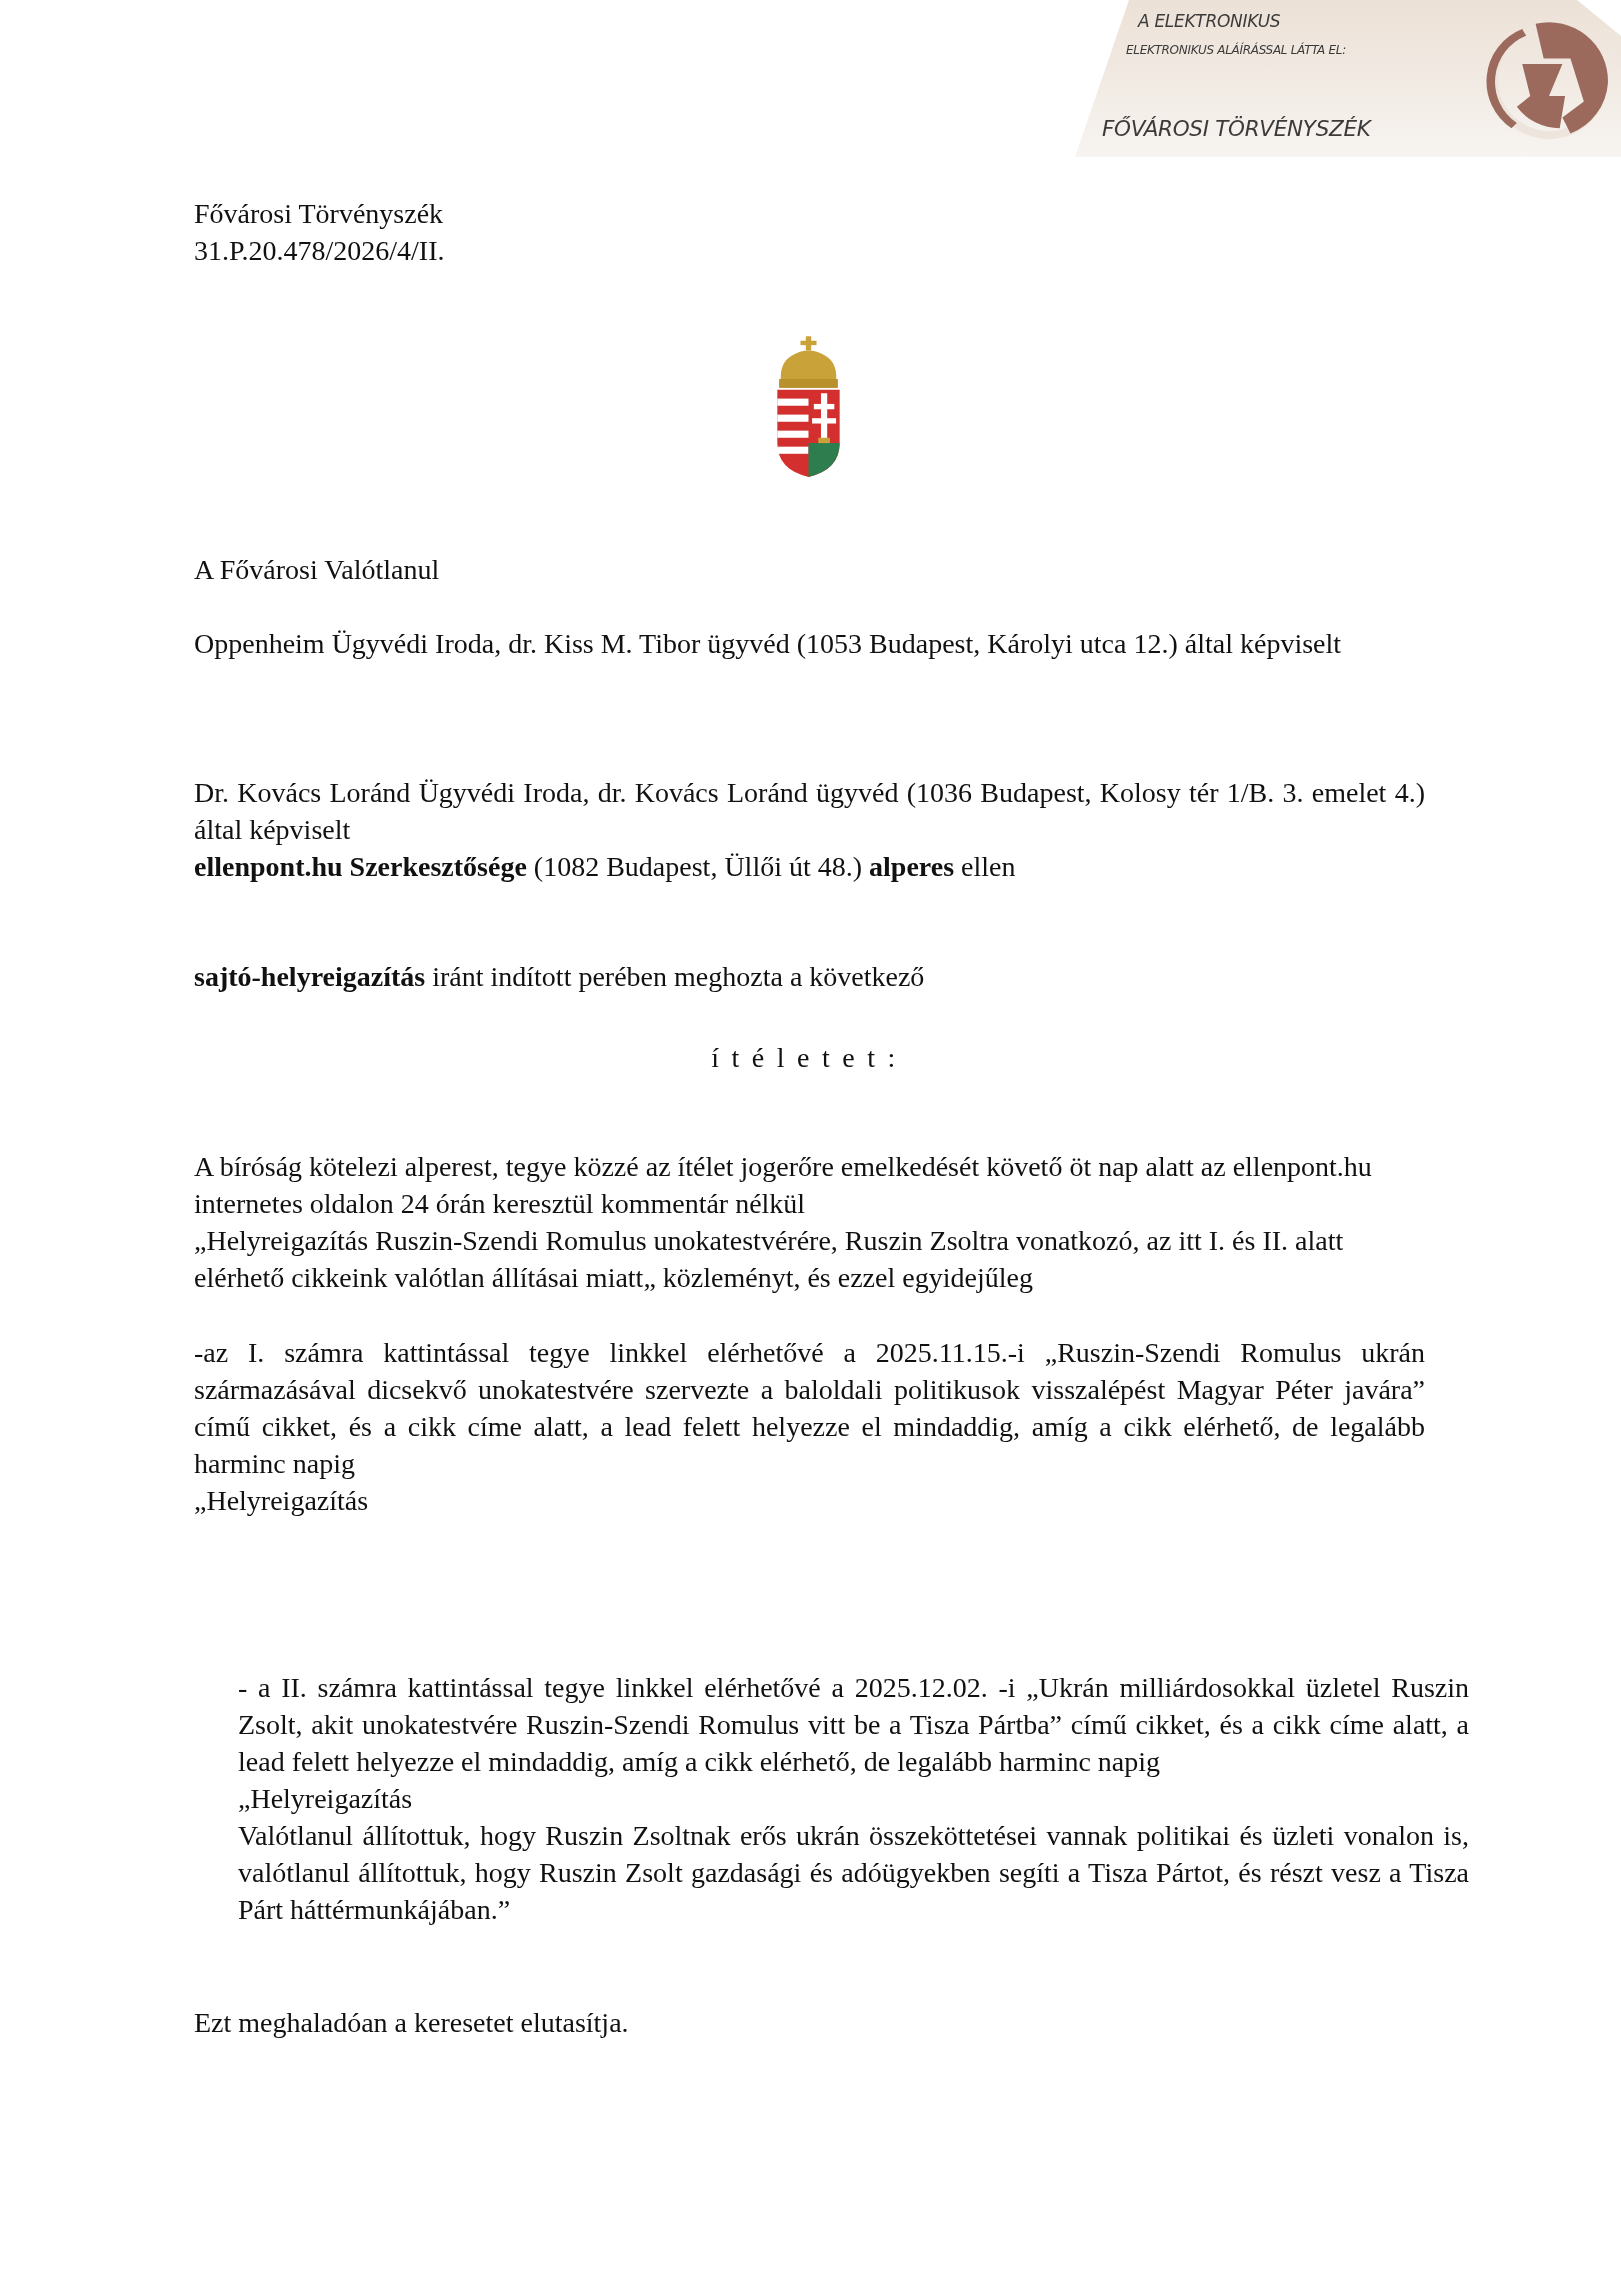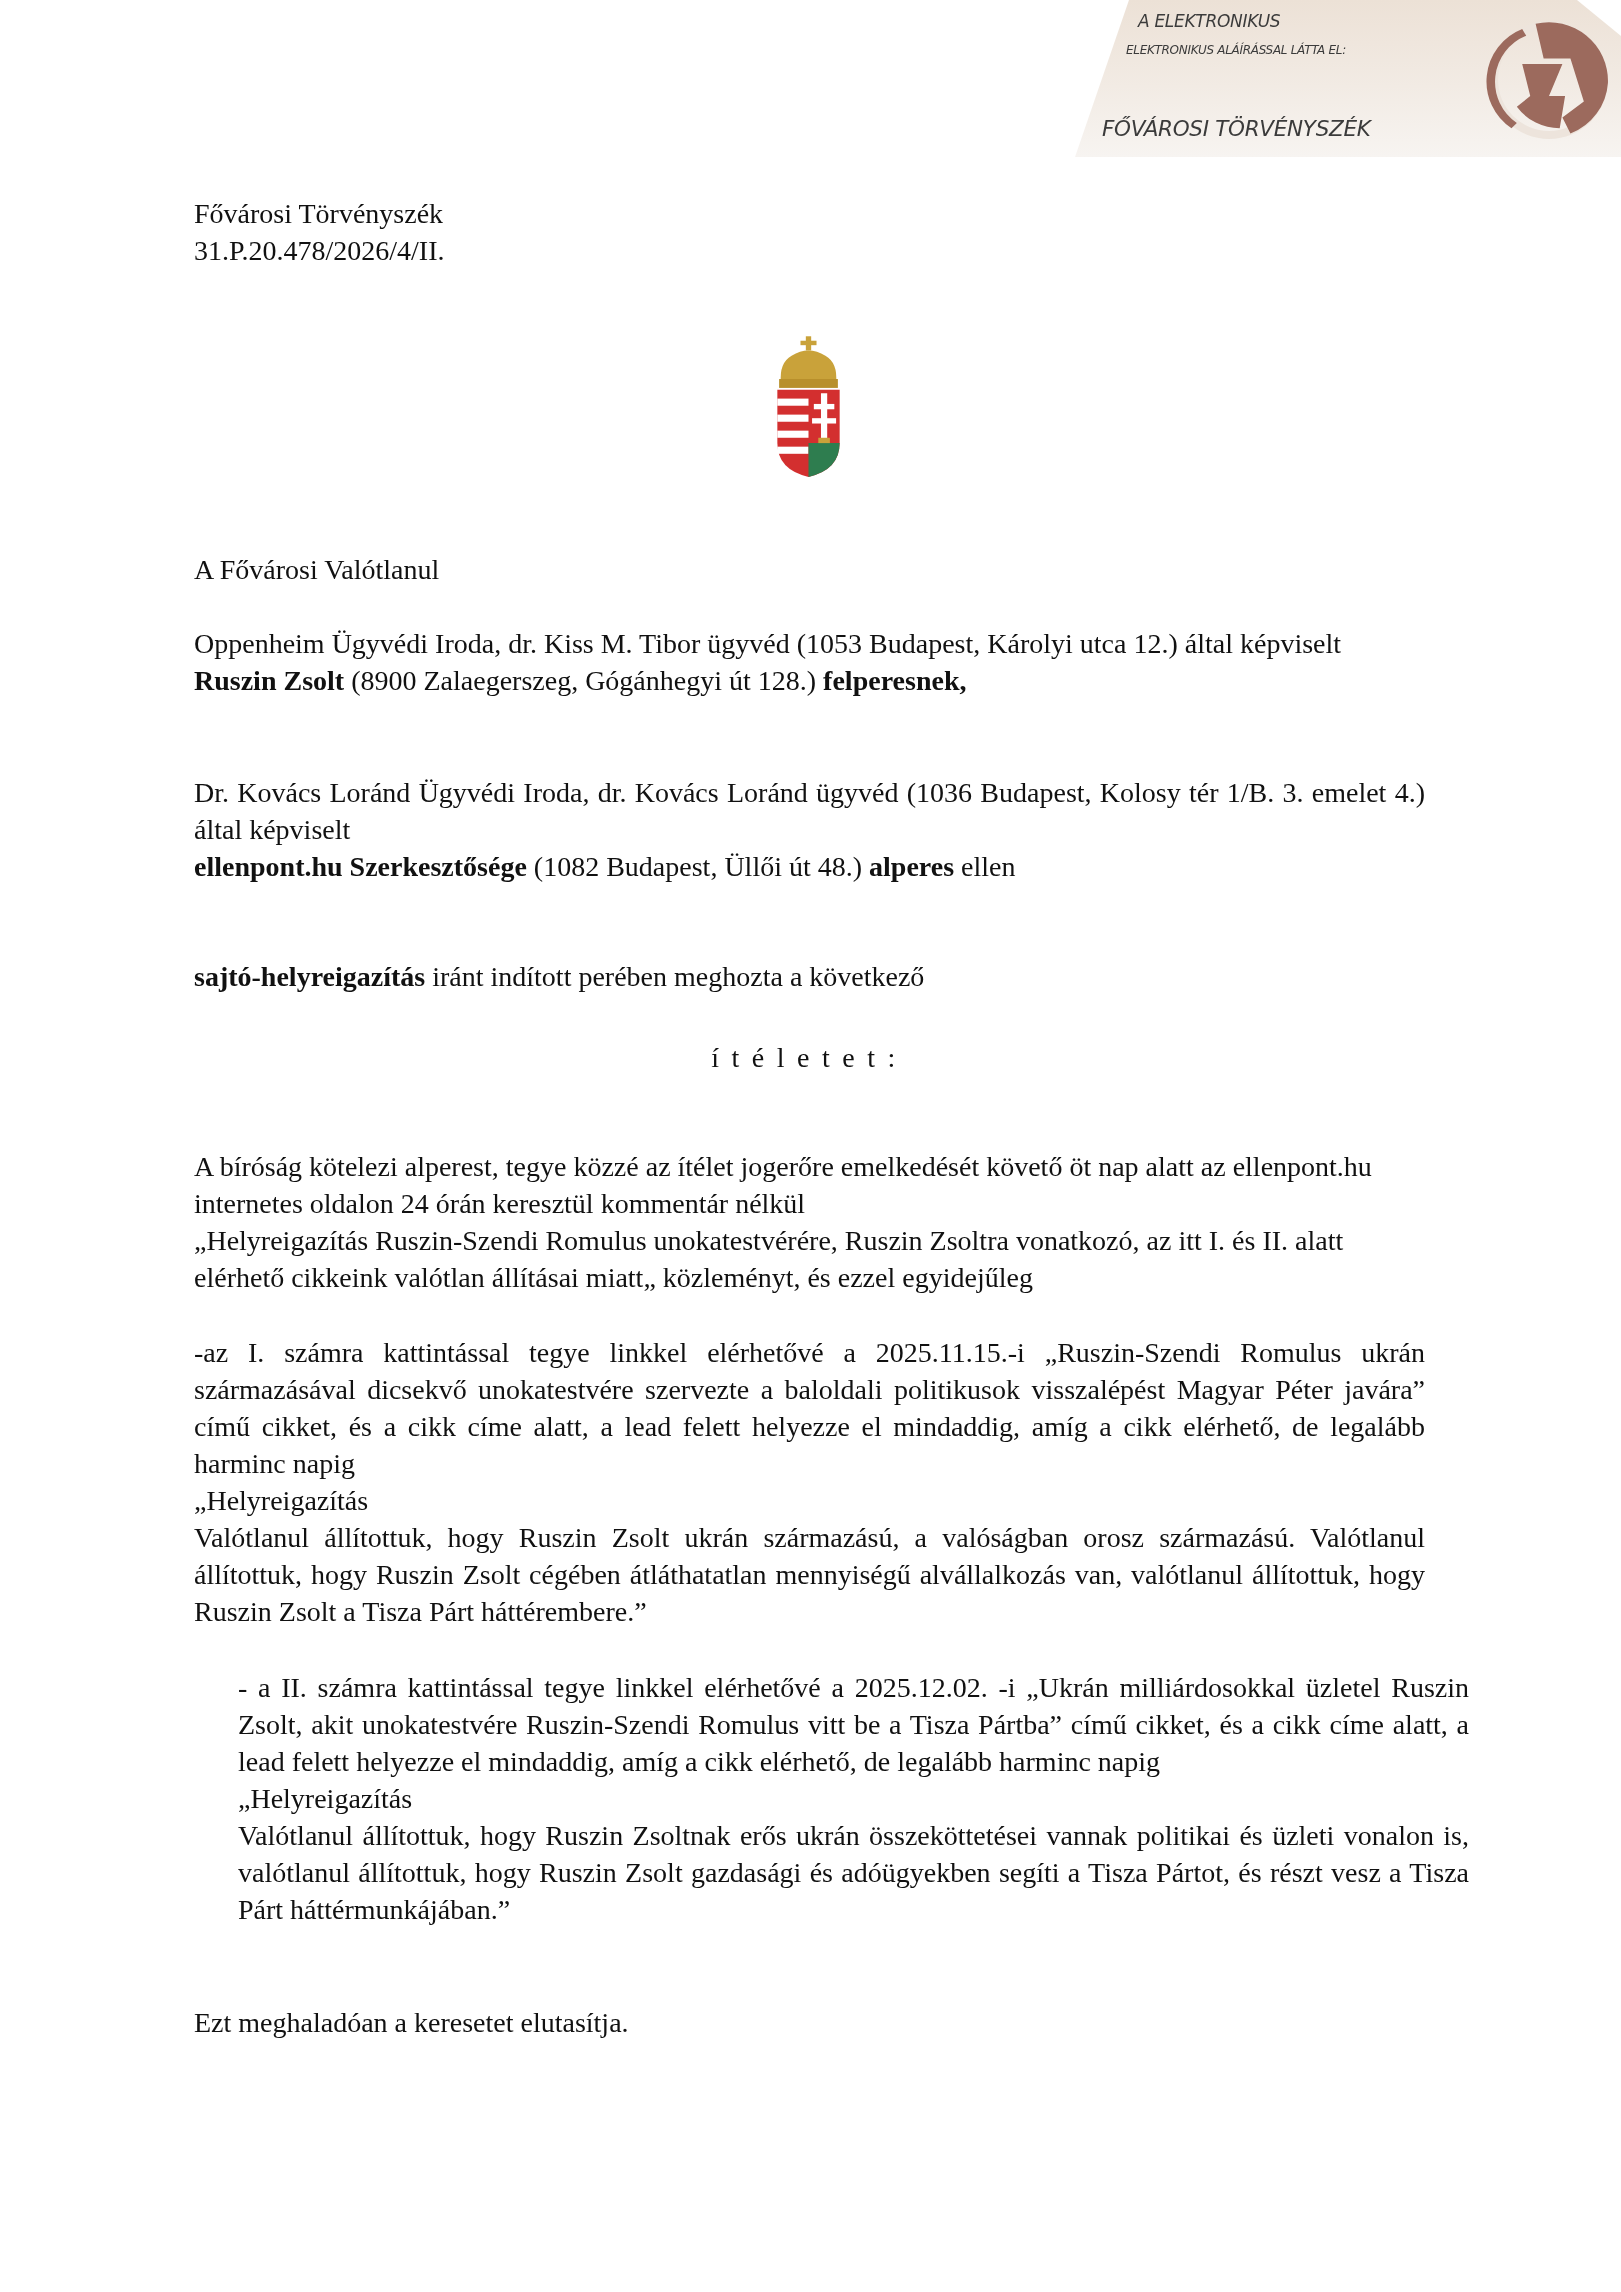--- a/index.html
+++ b/index.html
@@ -44,21 +44,20 @@
 <div class="page">
   <div class="blk" style="top:195px;">
     <p>Fővárosi Törvényszék</p>
     <p>31.P.20.478/2026/4/II.</p>
   </div>
 
   <div class="blk" style="top:551px;">A Fővárosi Valótlanul</div>
 
   <div class="blk justify" style="top:625px;">
     <p>Oppenheim Ügyvédi Iroda, dr. Kiss M. Tibor ügyvéd (1053 Budapest, Károlyi utca 12.) által képviselt</p>
-    <p><b>Ruszin Zsolt</b><span> (8900 Zalaegerszeg, Gógánhegyi út 128.) </span><b>felperesnek,</b></p>
   </div>
 
   <div class="blk justify" style="top:774px;">
     <p>Dr. Kovács Loránd Ügyvédi Iroda, dr. Kovács Loránd ügyvéd (1036 Budapest, Kolosy tér 1/B. 3. emelet 4.) által képviselt</p>
     <p><b>ellenpont.hu Szerkesztősége</b><span> (1082 Budapest, Üllői út 48.) </span><b>alperes</b><span> ellen</span></p>
   </div>
 
   <div class="blk" style="top:958px;">
     <b>sajtó-helyreigazítás</b><span> iránt indított perében meghozta a következő</span>
   </div>
@@ -66,21 +65,20 @@
   <div class="verdict-title">ítéletet:</div>
 
   <div class="blk" style="top:1148px;">
     <p>A bíróság kötelezi alperest, tegye közzé az ítélet jogerőre emelkedését követő öt nap alatt az ellenpont.hu internetes oldalon 24 órán keresztül kommentár nélkül</p>
     <p>„Helyreigazítás Ruszin-Szendi Romulus unokatestvérére, Ruszin Zsoltra vonatkozó, az itt  I. és  II. alatt  elérhető cikkeink valótlan állításai miatt„ közleményt, és ezzel egyidejűleg</p>
   </div>
 
   <div class="blk justify" style="top:1334px;">
     <p>-az I. számra kattintással tegye linkkel elérhetővé a 2025.11.15.-i „Ruszin-Szendi Romulus ukrán származásával dicsekvő unokatestvére szervezte a baloldali politikusok visszalépést Magyar Péter javára” című cikket, és a cikk címe alatt, a lead felett helyezze el mindaddig, amíg a cikk elérhető, de legalább harminc napig</p>
     <p>„Helyreigazítás</p>
-    <p>Valótlanul állítottuk, hogy Ruszin Zsolt ukrán származású, a valóságban orosz származású. Valótlanul állítottuk, hogy Ruszin Zsolt cégében átláthatatlan mennyiségű alvállalkozás van, valótlanul állítottuk, hogy Ruszin Zsolt a Tisza Párt háttérembere.”</p>
   </div>
 
   <div class="blk justify" style="top:1669px;margin-left:44px;">
     <p>- a II. számra kattintással tegye linkkel elérhetővé a 2025.12.02. -i „Ukrán milliárdosokkal üzletel Ruszin Zsolt, akit unokatestvére Ruszin-Szendi Romulus vitt be a Tisza Pártba” című cikket, és a cikk címe alatt, a lead felett helyezze el mindaddig, amíg a cikk elérhető, de legalább harminc napig</p>
     <p>„Helyreigazítás</p>
     <p>Valótlanul állítottuk, hogy Ruszin Zsoltnak erős ukrán összeköttetései vannak politikai és üzleti vonalon is, valótlanul állítottuk, hogy Ruszin Zsolt gazdasági és adóügyekben segíti a Tisza Pártot, és részt vesz a Tisza Párt háttérmunkájában.”</p>
   </div>
 
   <div class="blk" style="top:2004px;">Ezt meghaladóan a keresetet elutasítja.</div>
 </div>

